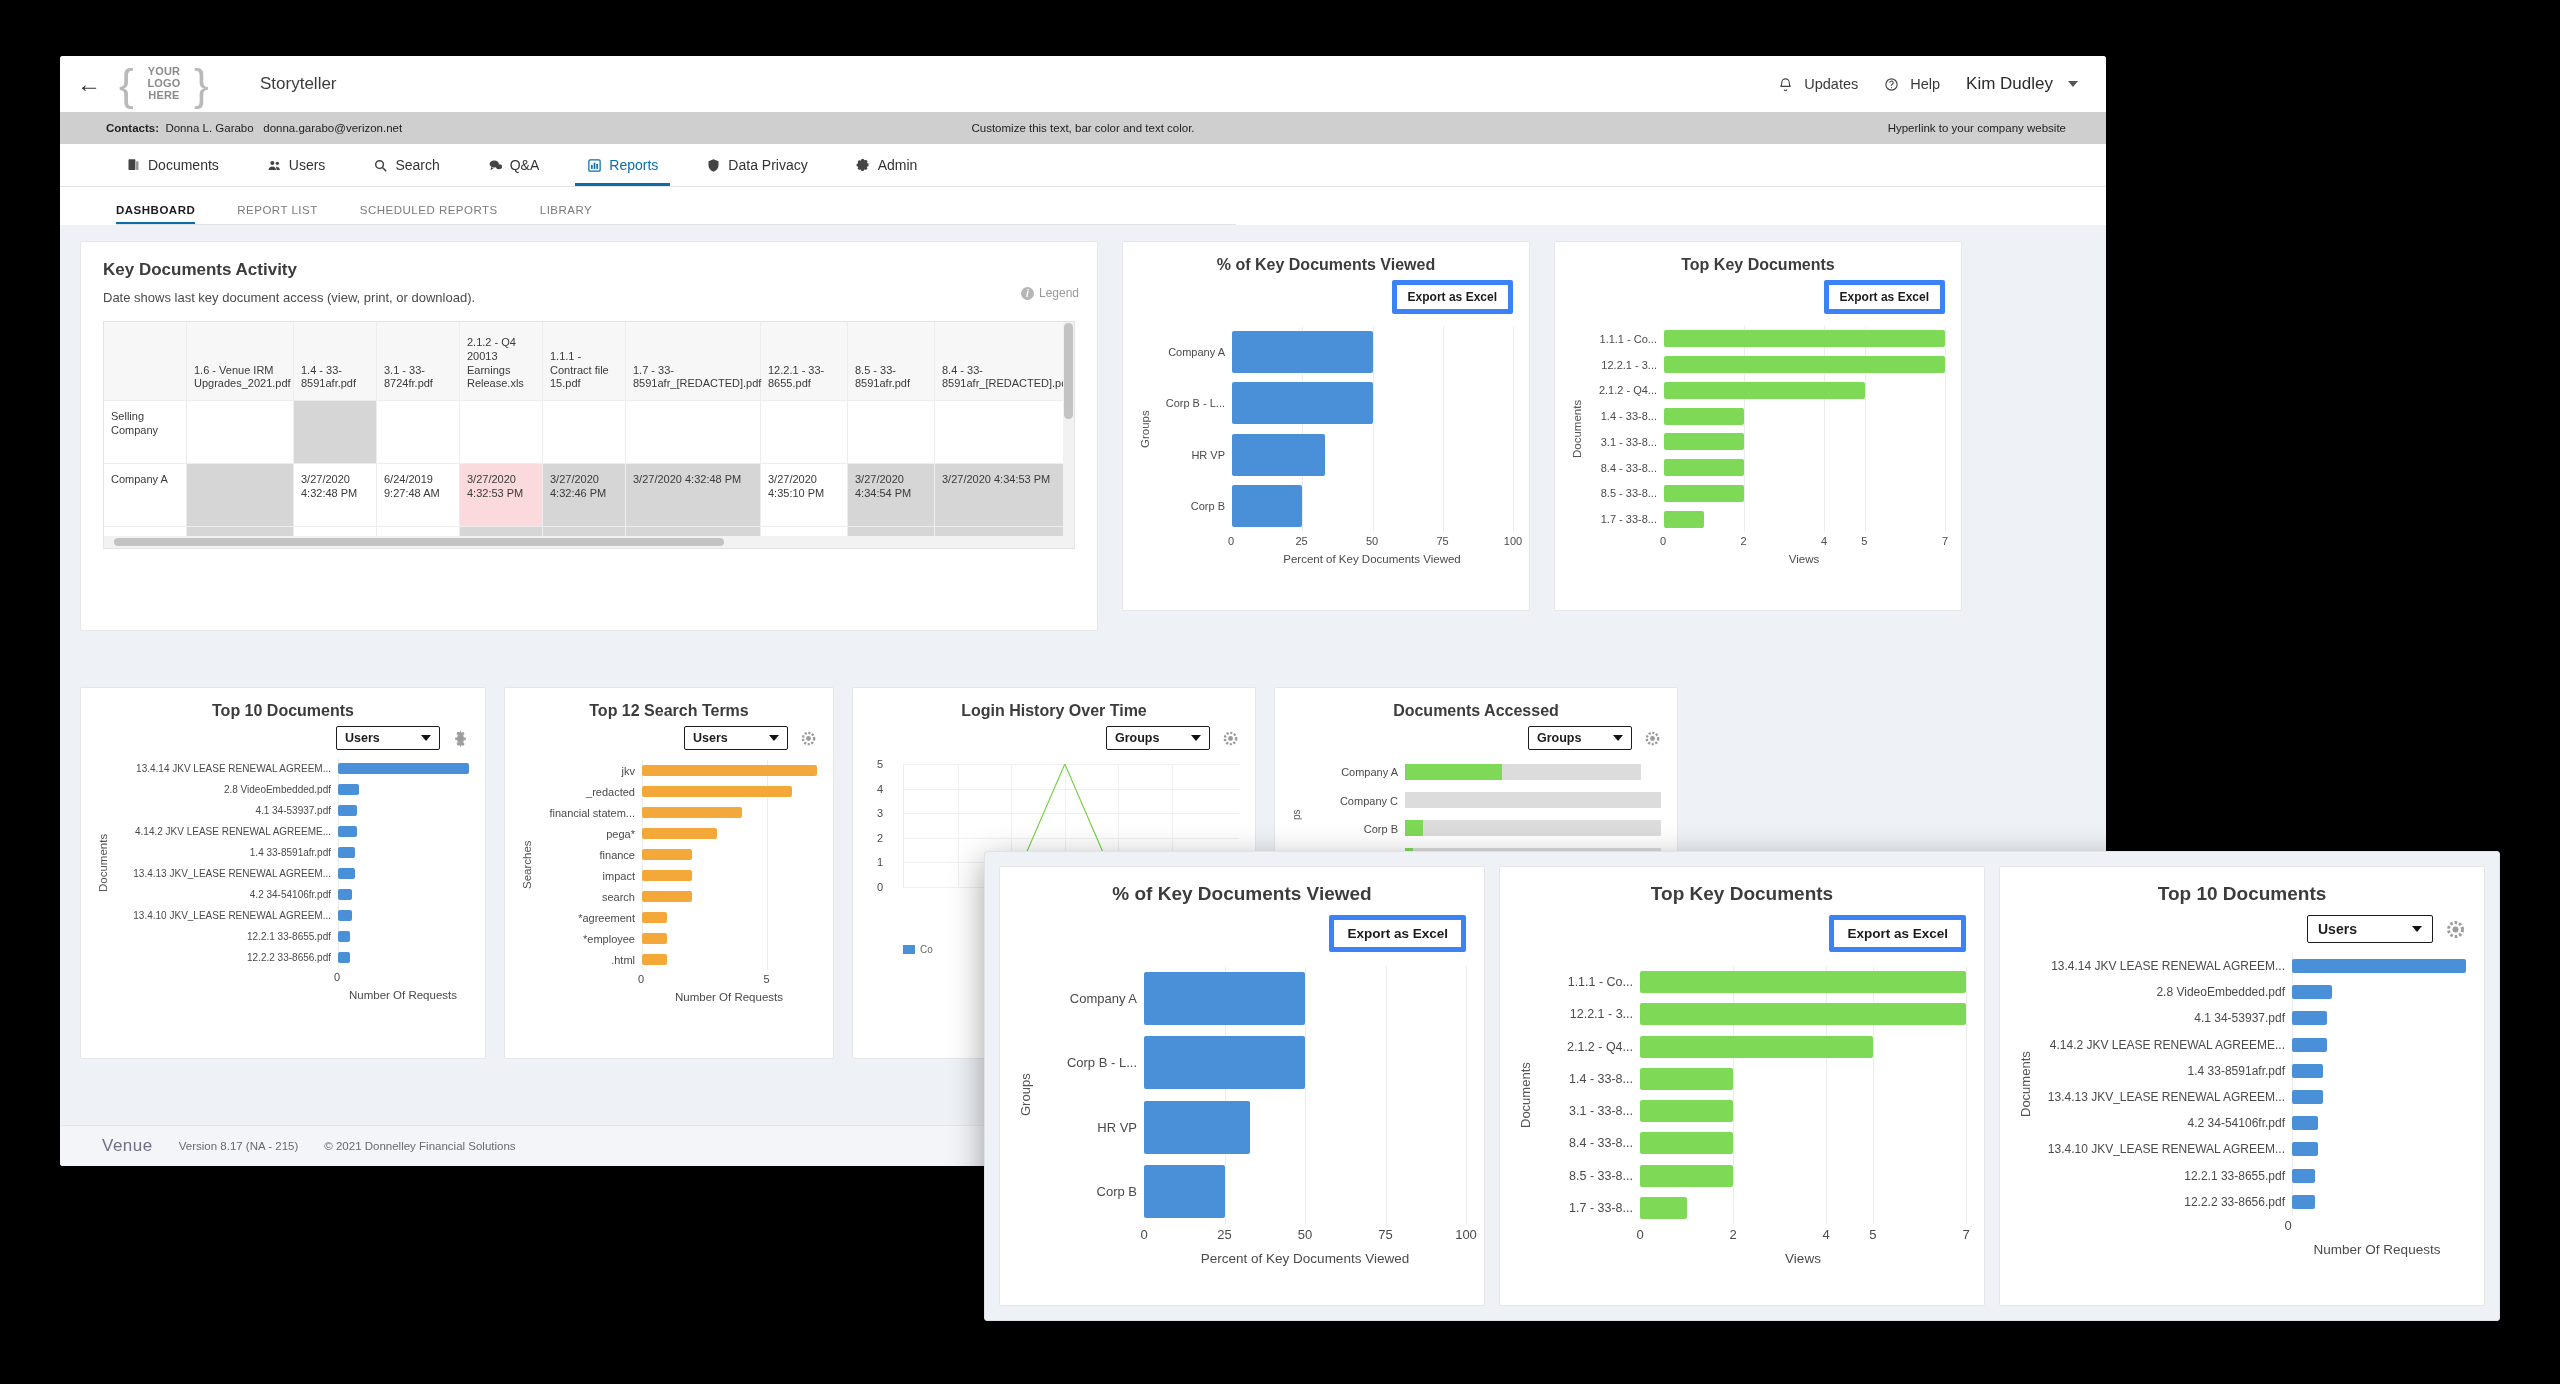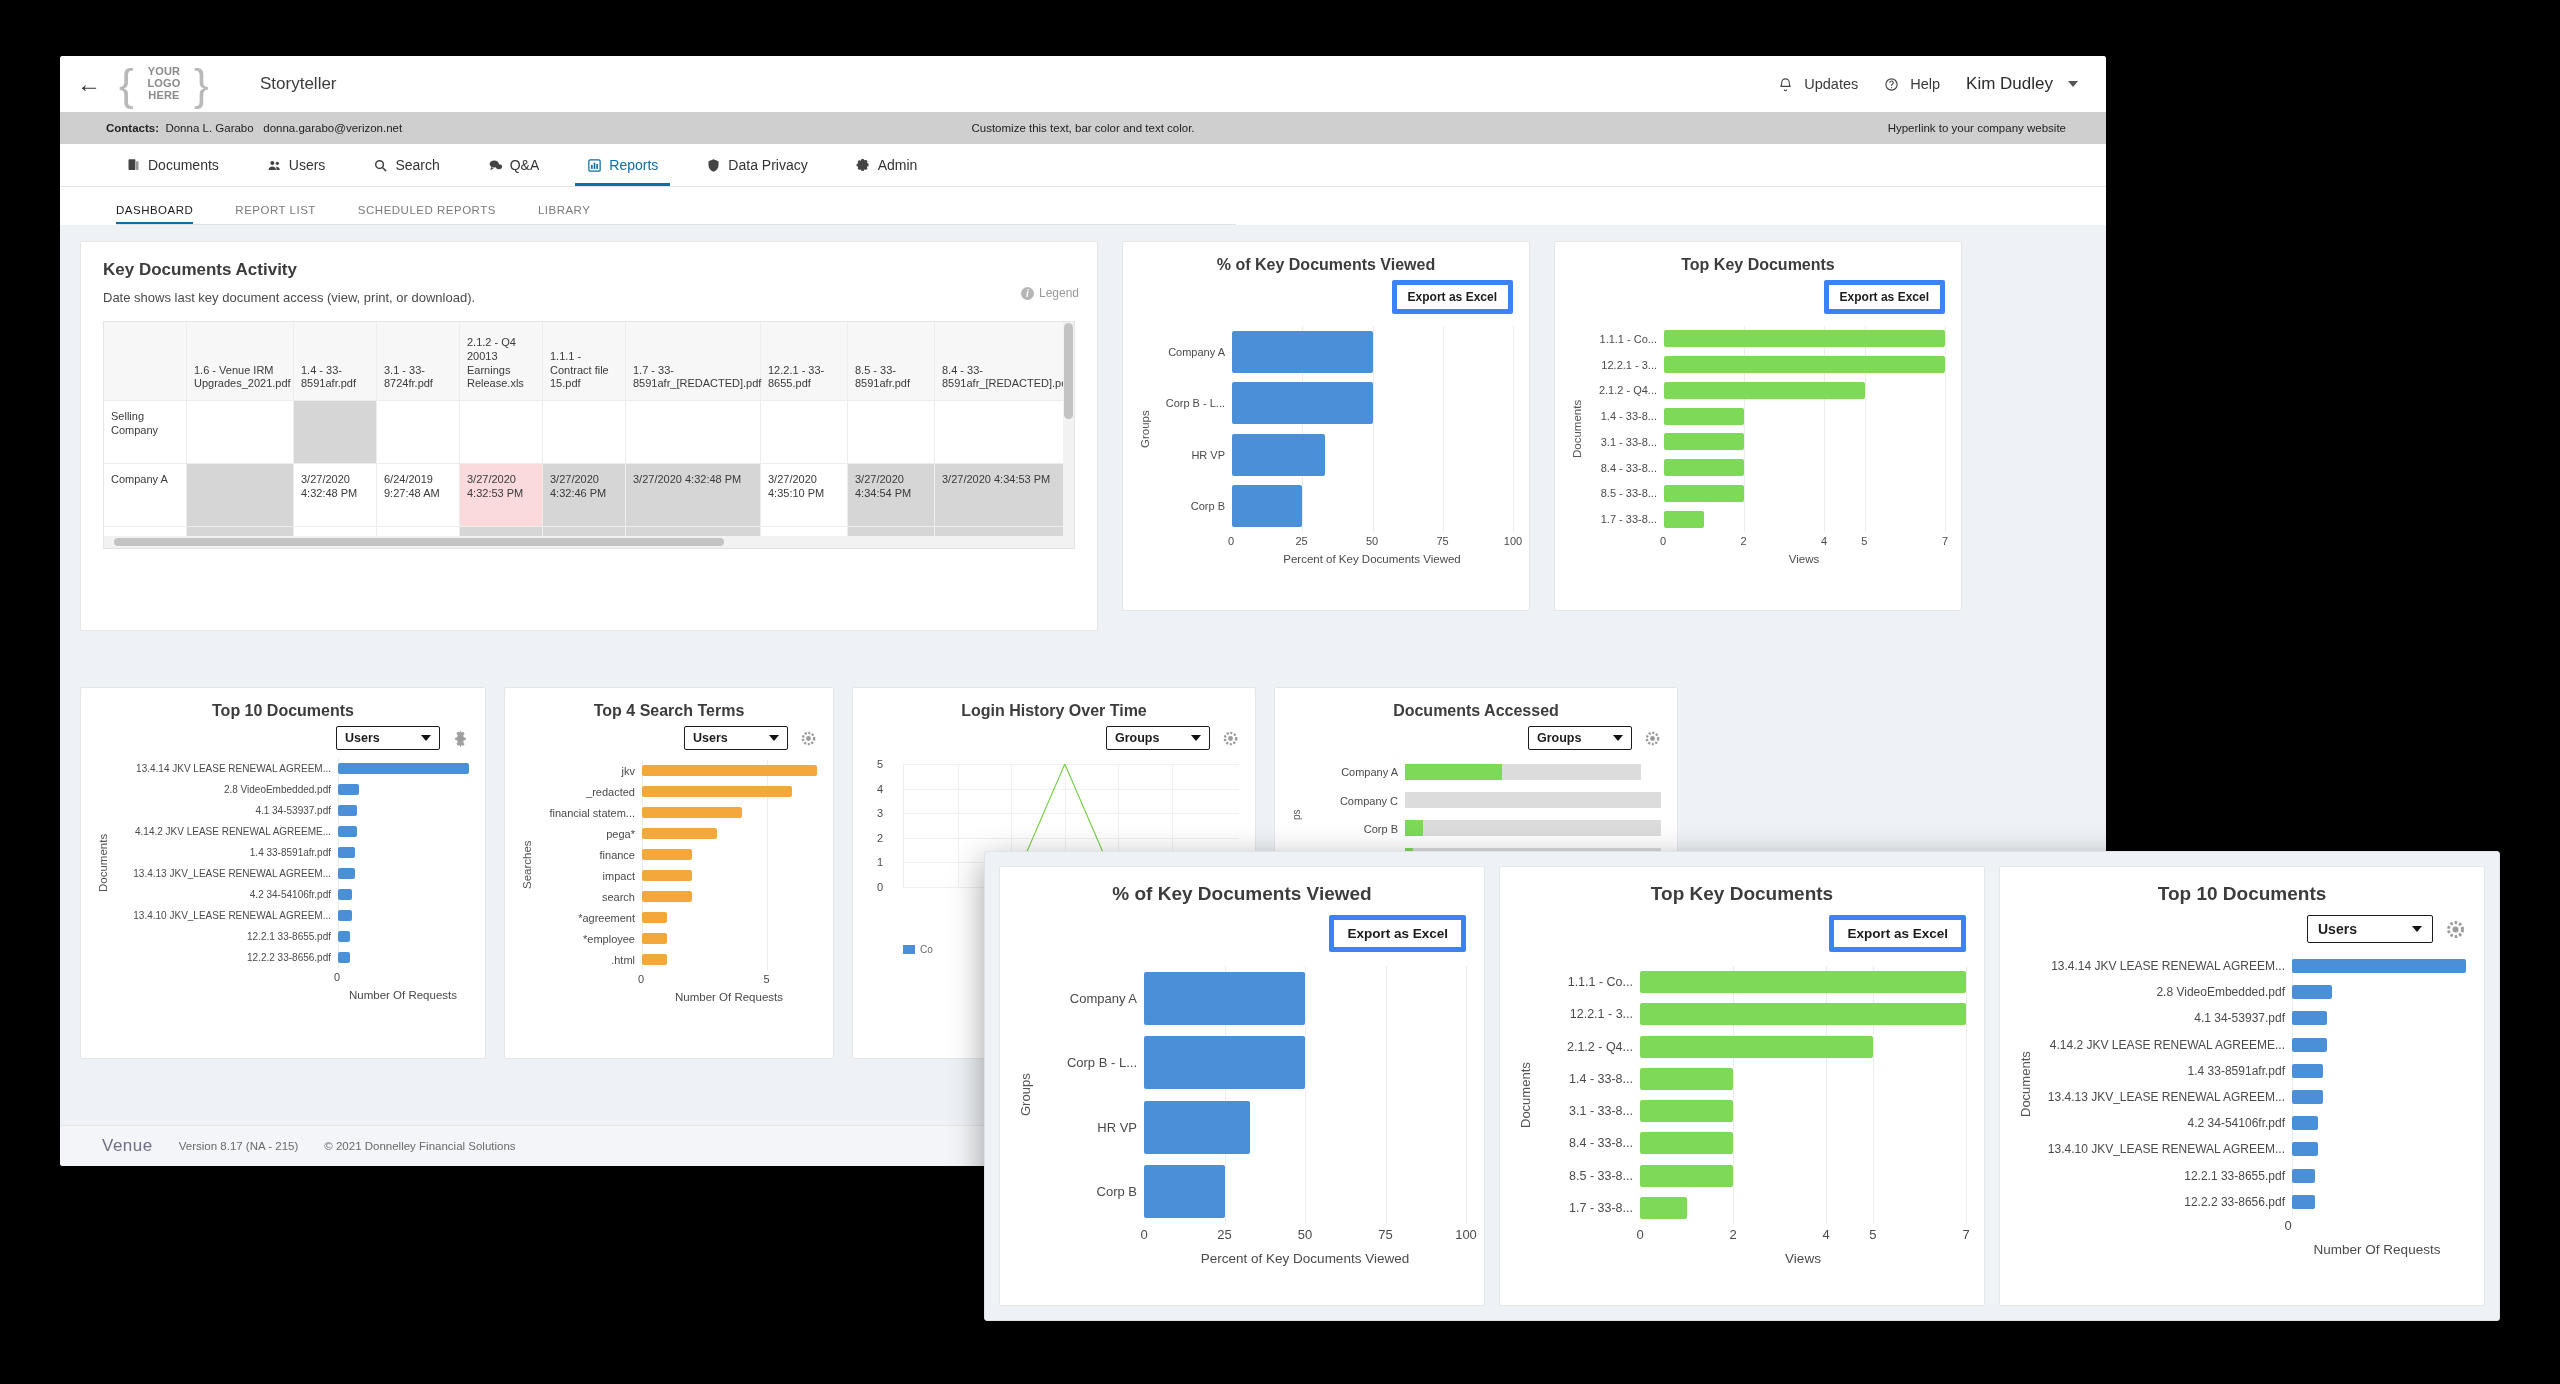--- a/index.html
+++ b/index.html
@@ -43,21 +43,21 @@
        position:relative;}
   .nav-item.active{color:#0b6ea8;}
   .nav-item.active::after{content:"";position:absolute;left:12px;right:12px;bottom:0;height:3px;
        background:#0b6ea8;}
   .nav-ico{width:15px;height:15px;display:inline-block;}
 
   
   .subtabs{height:38px;background:#fff;display:flex;align-items:flex-end;padding-left:56px;}
   .subtab{font-size:11.5px;letter-spacing:.5px;color:#7b7b7b;padding:0 0 9px 0;margin-right:42px;
        position:relative;}
-  .subtab.active{color:#1b1b1b;font-weight:normal;}
+  .subtab.active{color:#1b1b1b;font-weight:bold;}
   .subtab.active::after{content:"";position:absolute;left:0;right:0;bottom:0;height:3px;background:#0b6ea8;}
   .subtab-rule{position:absolute;left:56px;right:870px;bottom:0;height:1px;background:#e1e1e1;}
   .subtabs-wrap{position:relative;background:#fff;}
 
   .content{padding:16px 20px 0 20px;}
 
   .card{background:#fff;border:1px solid #e6e6e6;border-radius:2px;position:relative;}
 
   
   .row1{display:flex;gap:24px;}
@@ -465,21 +465,21 @@
         </div>
         <div style="margin-left:240px;">
           <div class="xaxis">
             <span class="xtick" style="left:0%">0</span>
           </div>
           <div class="xlab">Number Of Requests</div>
         </div>
       </div>
 
       <div class="card chart-card" style="width:330px;height:372px;box-sizing:border-box">
-        <div class="chart-title">Top 4 Search Terms</div>
+        <div class="chart-title">Top 12 Search Terms</div>
         <div class="btn-row" style="margin-bottom:8px;">
           <div class="sel">
             <span>Users</span>
               <i class="tri"></i>
           </div>
           <svg class="gear" viewBox="0 0 24 24" fill="#9b9b9b">
               <circle cx="12" cy="12" r="3.4"></circle>
               <circle cx="12" cy="12" r="8" fill="none" stroke="#9b9b9b" stroke-width="3.4" stroke-dasharray="3 2.2"></circle>
             </svg>
         </div>

